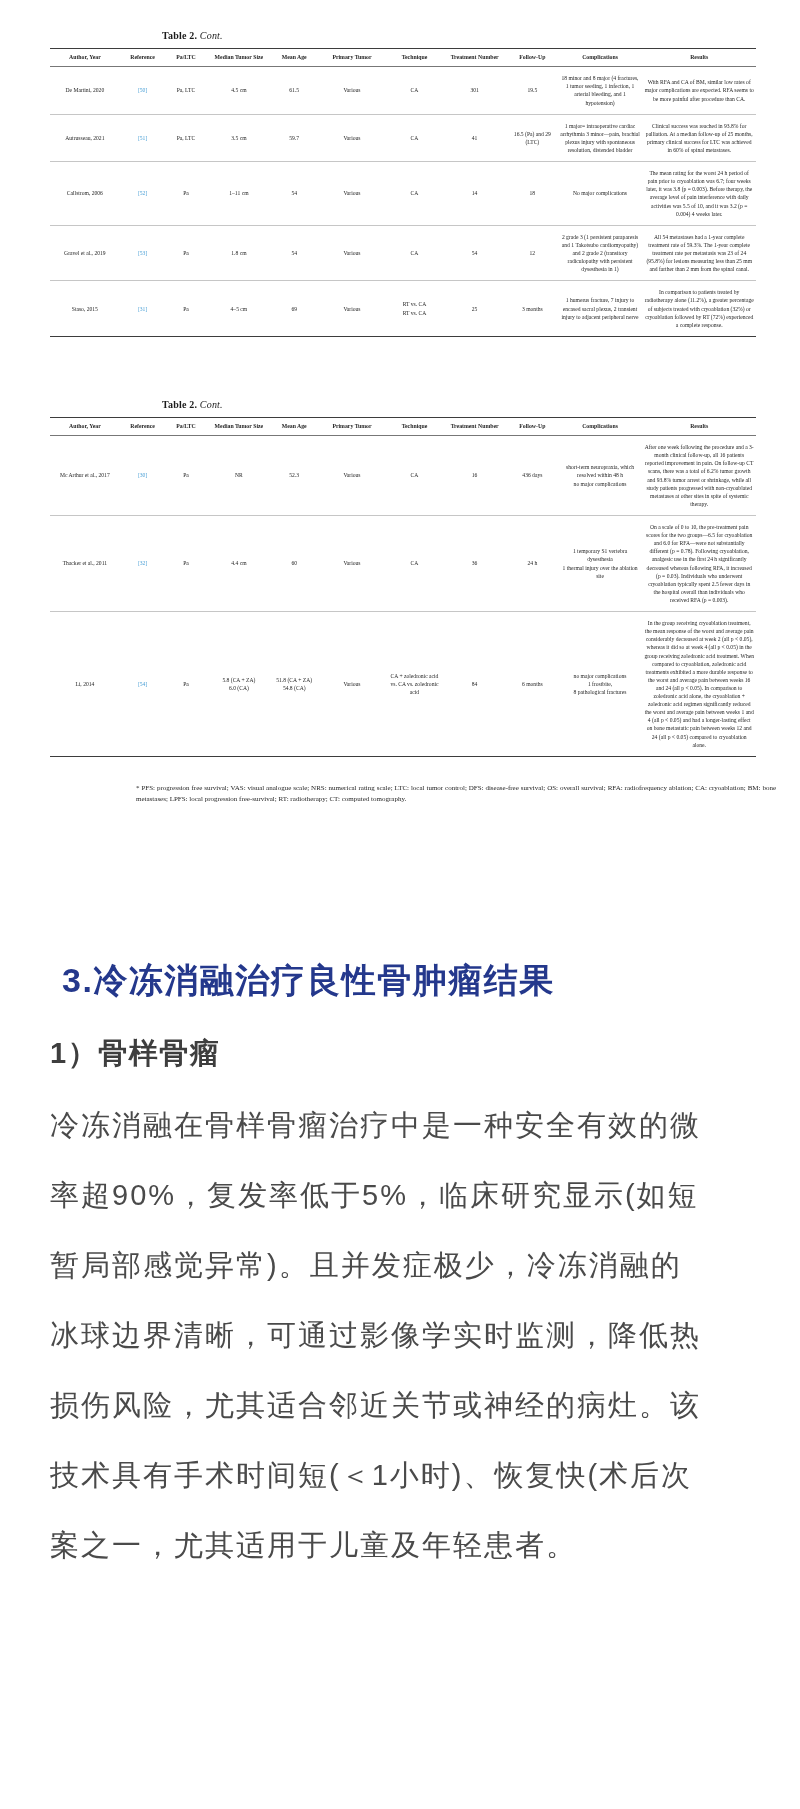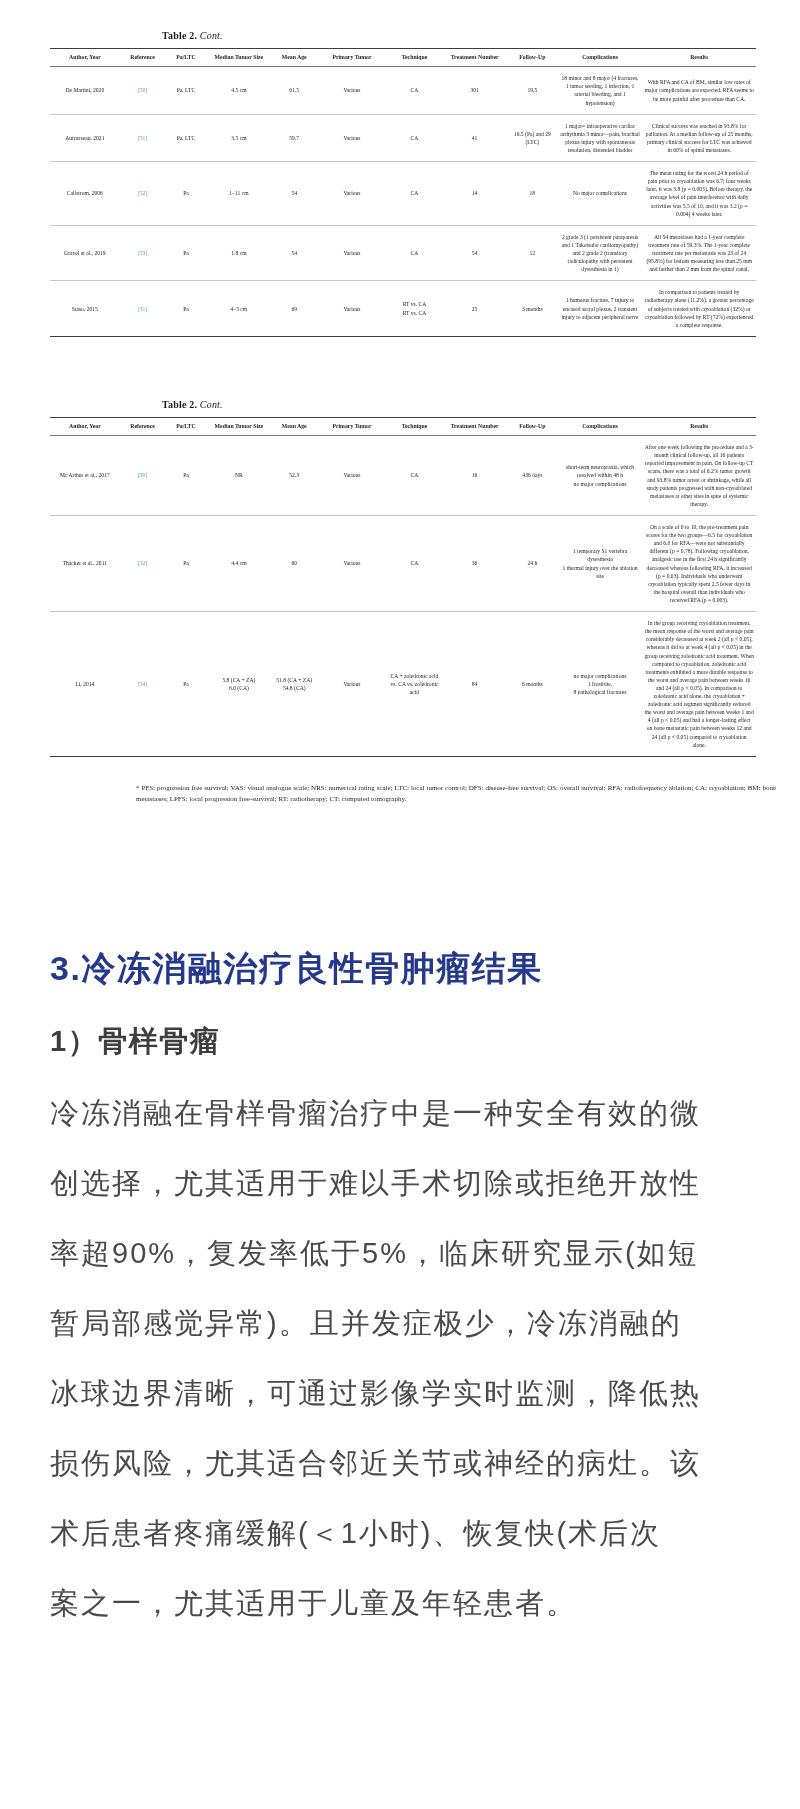--- a/index.html
+++ b/index.html
@@ -69,21 +69,21 @@
     line-height:1.6;
     color:#1f1f1f;
     text-align:justify;
   }
   .article{
     position:absolute;
     top:948px;left:50px;right:44px;
     font-family:"Liberation Sans", sans-serif;
   }
   .article h1{
-    margin:0;
+    margin:12px;
     font-size:34px;
     font-weight:bold;
     letter-spacing:1.5px;
     line-height:1.2;
   }
   .article h2{
     margin:33px 0 0 0;
     font-size:29px;
     font-weight:bold;
     color:#3e3e3e;
@@ -269,23 +269,22 @@
     </section>
 
     <p class="footnote">* PFS: progression free survival; VAS: visual analogue scale; NRS: numerical rating scale; LTC: local tumor control; DFS: disease-free survival; OS: overall survival; RFA: radiofrequency ablation; CA: cryoablation; BM: bone metastases; LPFS: local progression free-survival; RT: radiotherapy; CT: computed tomography.</p>
   </div>
 
   <div class="article">
     <h1 style="color: rgb(36, 56, 140);">3.冷冻消融治疗良性骨肿瘤结果</h1>
     <h2>1）骨样骨瘤</h2>
     <div class="body-text">
         <div class="body-line">冷冻消融在骨样骨瘤治疗中是一种安全有效的微</div>
-        <div class="body-line">创选择，尤其适用于难以手术切除或拒绝开放性</div>
         <div class="body-line">率超90%，复发率低于5%，临床研究显示(如短</div>
         <div class="body-line">暂局部感觉异常)。且并发症极少，冷冻消融的</div>
         <div class="body-line">冰球边界清晰，可通过影像学实时监测，降低热</div>
         <div class="body-line">损伤风险，尤其适合邻近关节或神经的病灶。该</div>
-        <div class="body-line">术后患者疼痛缓解(＜1小时)、恢复快(术后次</div>
+        <div class="body-line">技术具有手术时间短(＜1小时)、恢复快(术后次</div>
         <div class="body-line">案之一，尤其适用于儿童及年轻患者。</div>
       </div>
   </div>
 
 </div>
 
 </body></html>

